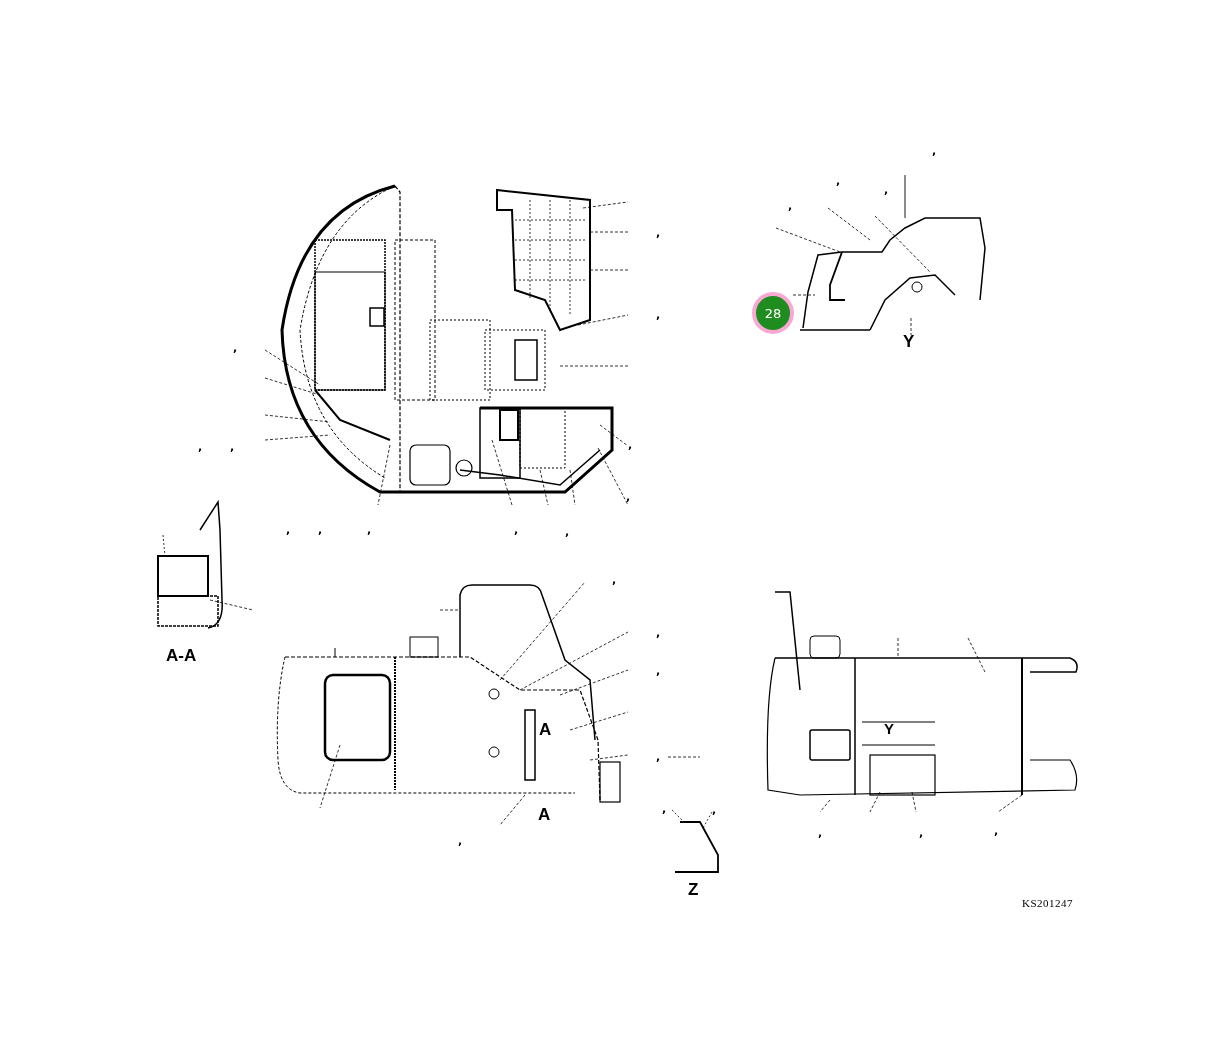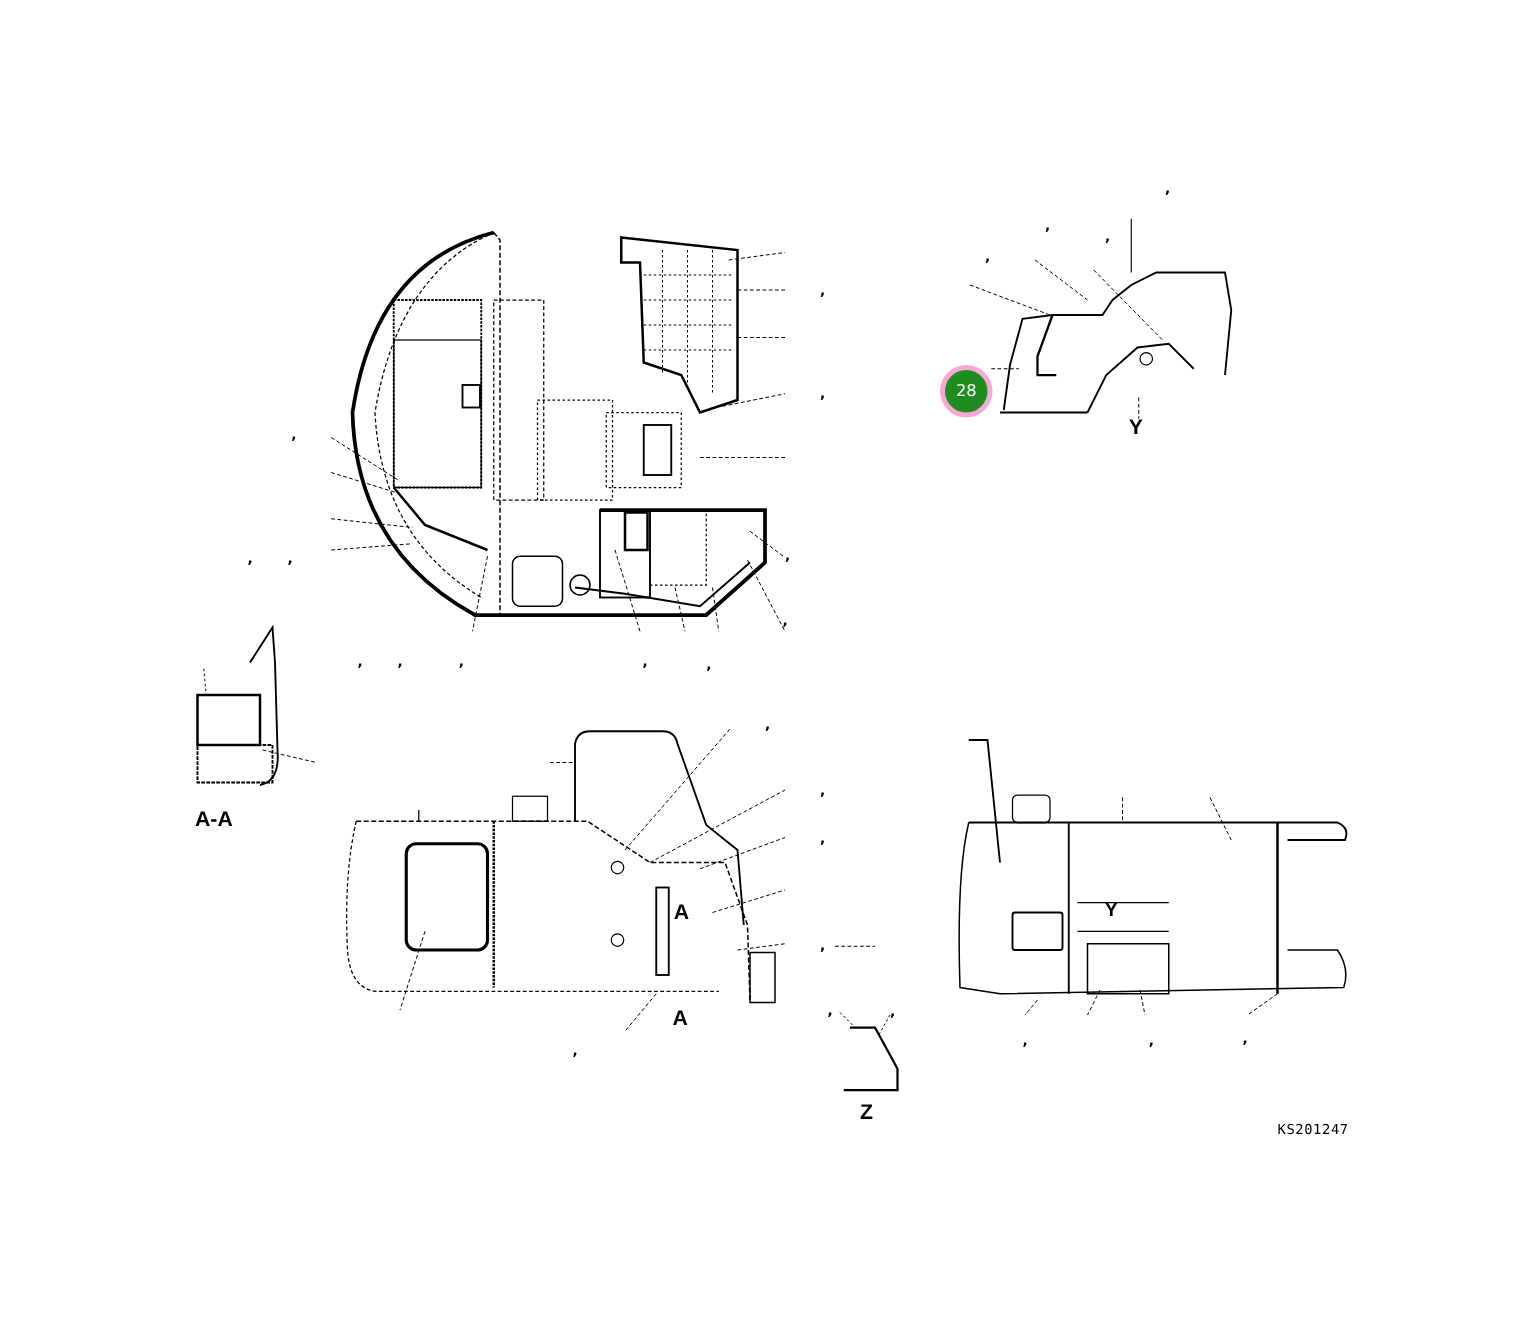--- a/index.html
+++ b/index.html
@@ -137,21 +137,21 @@
     </g>
   </g>
 
   <g>
     <path d="M680,822 L700,822 L718,855 L718,872 L675,872" stroke-width="1.8"></path>
     <line x1="672" y1="810" x2="684" y2="822" stroke-width="0.8" stroke-dasharray="2,2"></line>
     <line x1="712" y1="812" x2="703" y2="828" stroke-width="0.8" stroke-dasharray="2,2"></line>
   </g>
 </svg>
 
-<div class="lbl view-label" style="left:156px;top:646px;">A-A</div>
+<div class="lbl view-label" style="left:166px;top:646px;">A-A</div>
 <div class="lbl view-label" style="left:903px;top:332px;">Y</div>
 <div class="lbl view-label" style="left:884px;top:720px;font-size:15px;">Y</div>
 <div class="lbl view-label" style="left:688px;top:880px;">Z</div>
 <div class="lbl view-label" style="left:539px;top:720px;">A</div>
 <div class="lbl view-label" style="left:538px;top:805px;">A</div>
 
 <span class="tick" style="left:932px;top:144px;">,</span>
 <span class="tick" style="left:836px;top:174px;">,</span>
 <span class="tick" style="left:884px;top:183px;">,</span>
 <span class="tick" style="left:788px;top:199px;">,</span>
@@ -175,13 +175,13 @@
 <span class="tick" style="left:818px;top:826px;">,</span>
 <span class="tick" style="left:919px;top:826px;">,</span>
 <span class="tick" style="left:994px;top:824px;">,</span>
 <span class="tick" style="left:626px;top:490px;">,</span>
 <span class="tick" style="left:628px;top:438px;">,</span>
 
 <div class="callout" style="left:752px;top:292px;background:#1e8c1e;">
   <span>28</span>
 </div>
 
-<div class="docid" style="left:1022px;top:897px;">KS201247</div>
+<div class="docid" style="left:1022px;top:897px;font-family:Liberation Serif, serif;">KS201247</div>
 
 </body></html>

